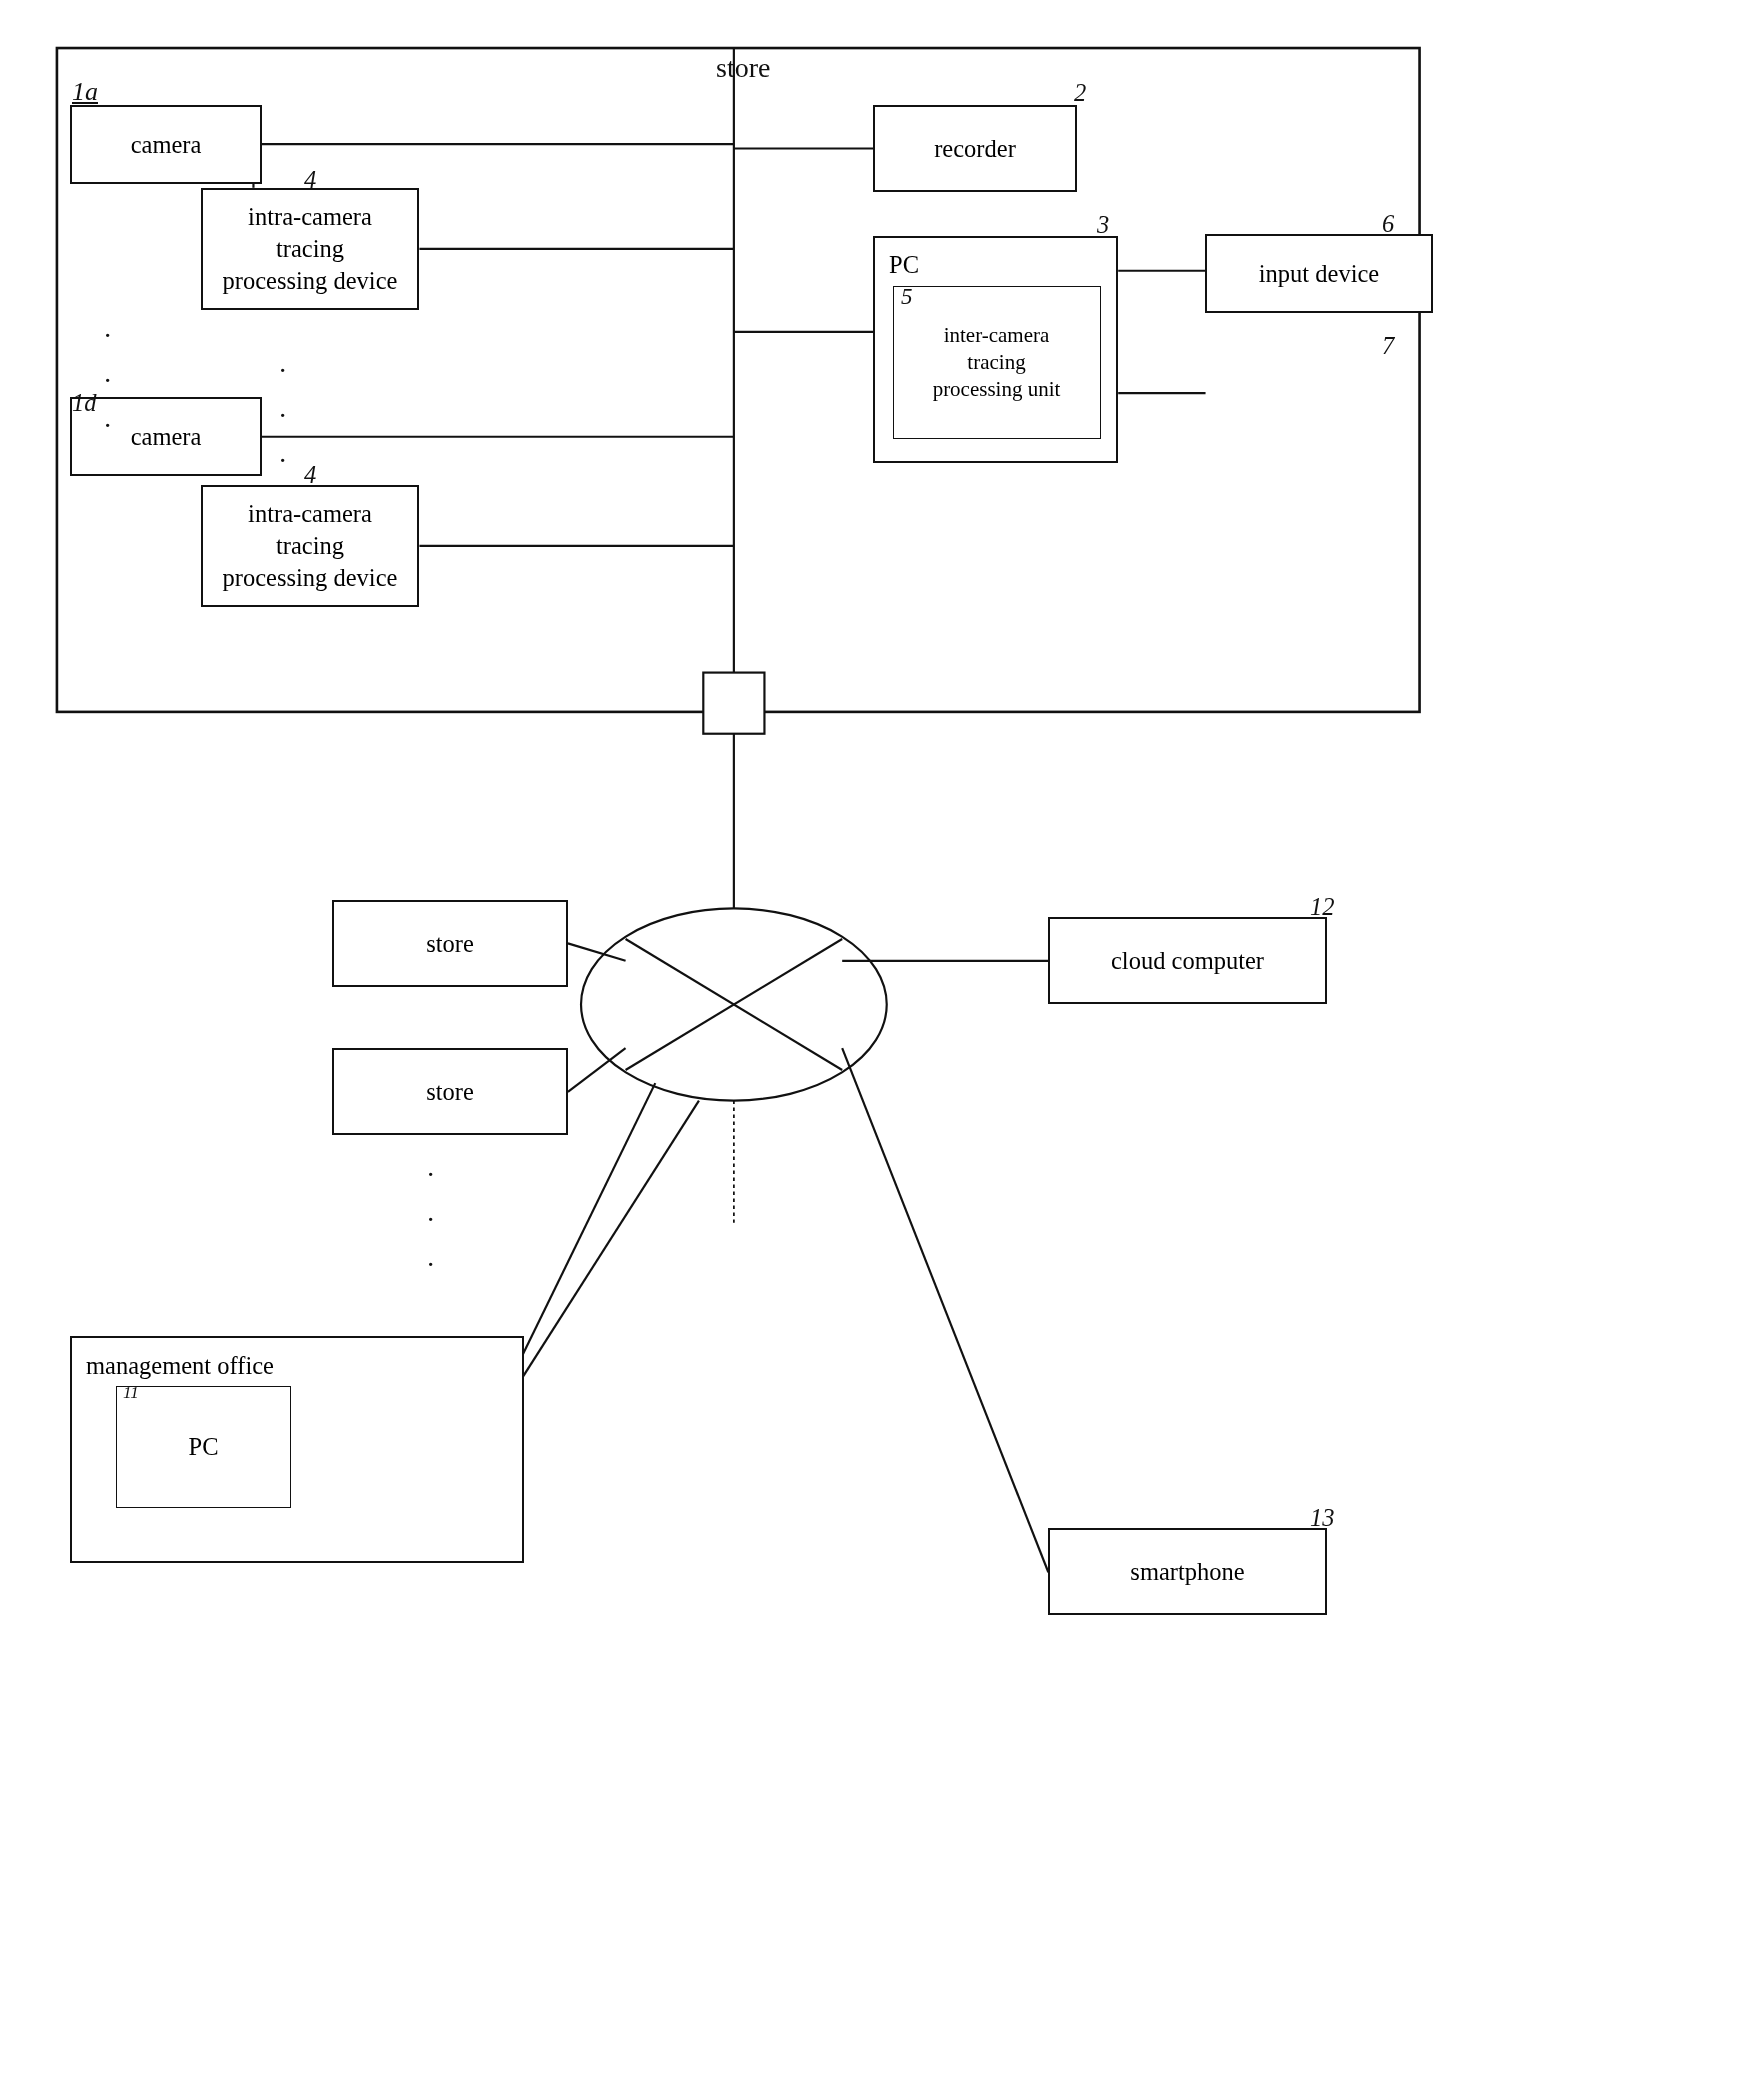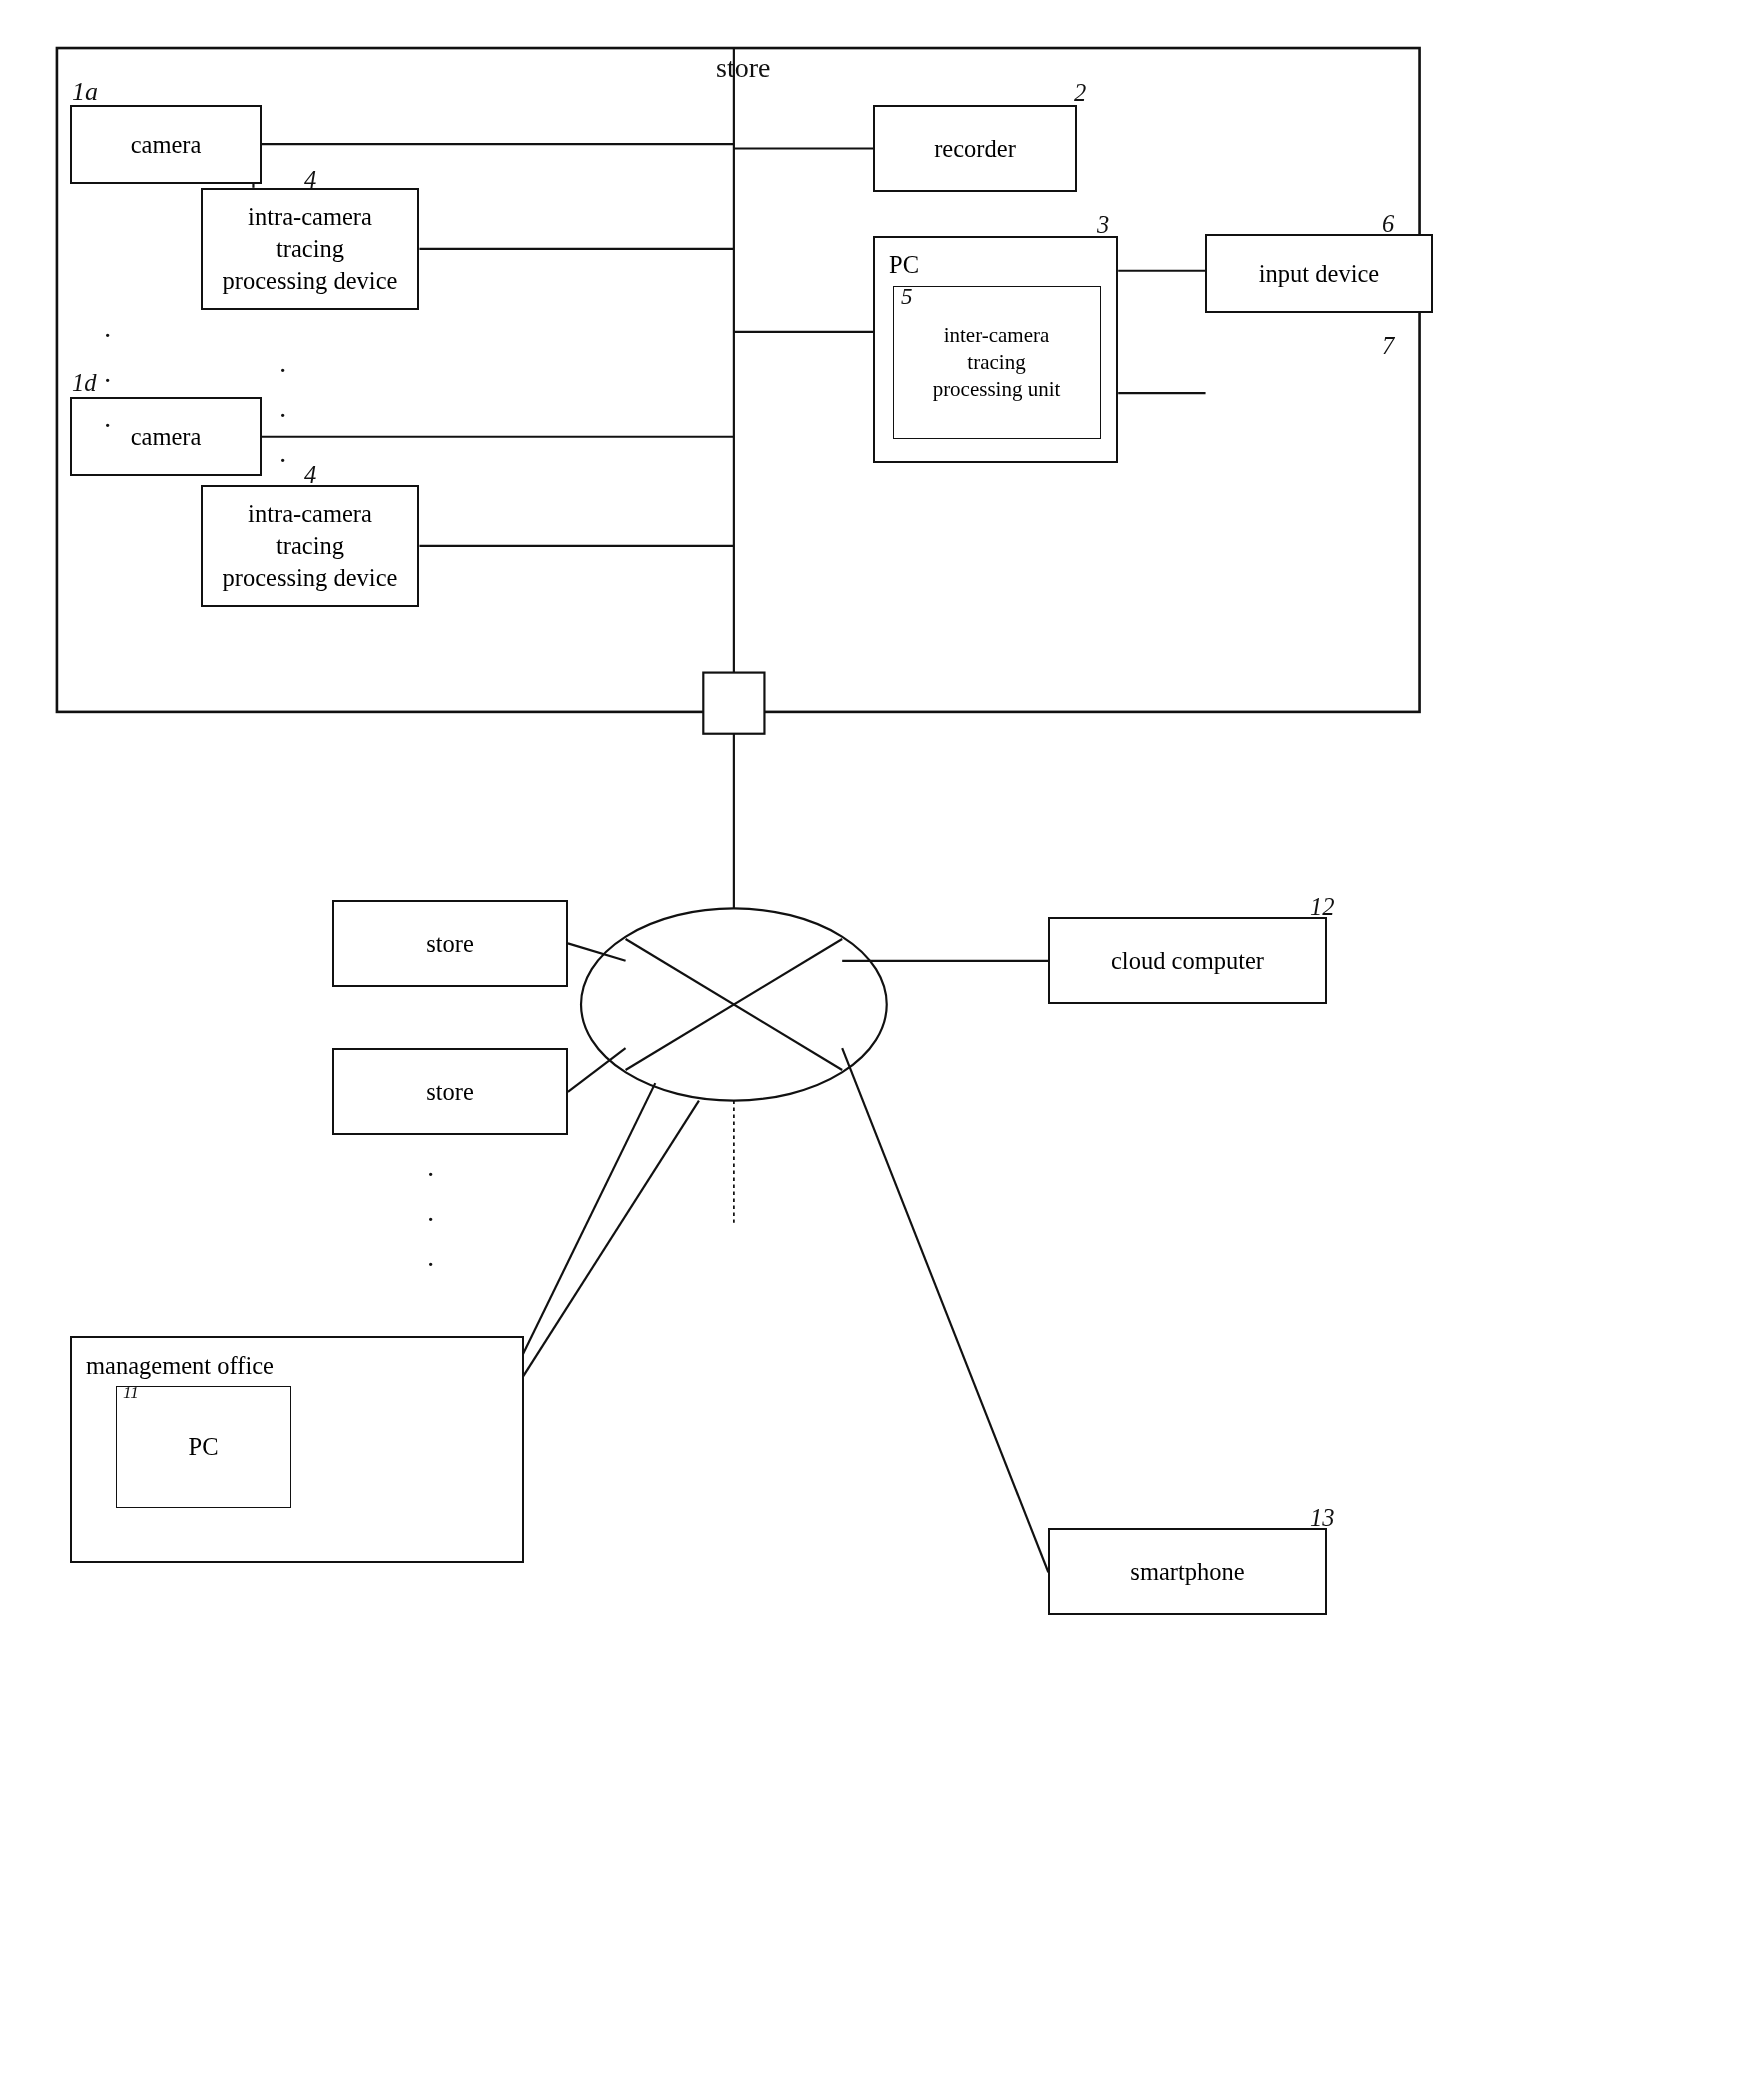--- a/index.html
+++ b/index.html
@@ -114,31 +114,31 @@
     <line x1="800" y1="1260" x2="545" y2="1660" stroke="#111" stroke-width="2.5"></line>
     <line x1="840" y1="1260" x2="840" y2="1400" stroke="#111" stroke-width="2" stroke-dasharray="4,4"></line>
 
   </svg>
 
   <div class="label-normal" style="left:716px; top:52px; font-size:28px;">store</div>
 
   <div class="box" style="left:70px; top:105px; width:192px; height:79px;">
     <span>camera</span>
   </div>
-  <div class="label" style="left:72px; top:77px; font-size:26px;">1a</div>
+  <div class="label" style="left:72px; top:77px; font-size:26px;text-decoration:underline;">1a</div>
 
   <div class="box" style="left:201px; top:188px; width:218px; height:122px;">
     <span>intra-camera<br>tracing<br>processing device</span>
   </div>
   <div class="label" style="left:304px; top:166px;">4</div>
 
   <div class="box" style="left:70px; top:397px; width:192px; height:79px;">
     <span>camera</span>
   </div>
-  <div class="label" style="left:72px; top:369px;">1d</div>
+  <div class="label" style="left:72px; top:389px;">1d</div>
 
   <div class="box" style="left:201px; top:485px; width:218px; height:122px;">
     <span>intra-camera<br>tracing<br>processing device</span>
   </div>
   <div class="label" style="left:304px; top:461px;">4</div>
 
   <div class="dots" style="left:103px; top:314px;">·<br>·<br>·</div>
   <div class="dots" style="left:278px; top:349px;">·<br>·<br>·</div>
 
   <div class="box" style="left:873px; top:105px; width:204px; height:87px;">

